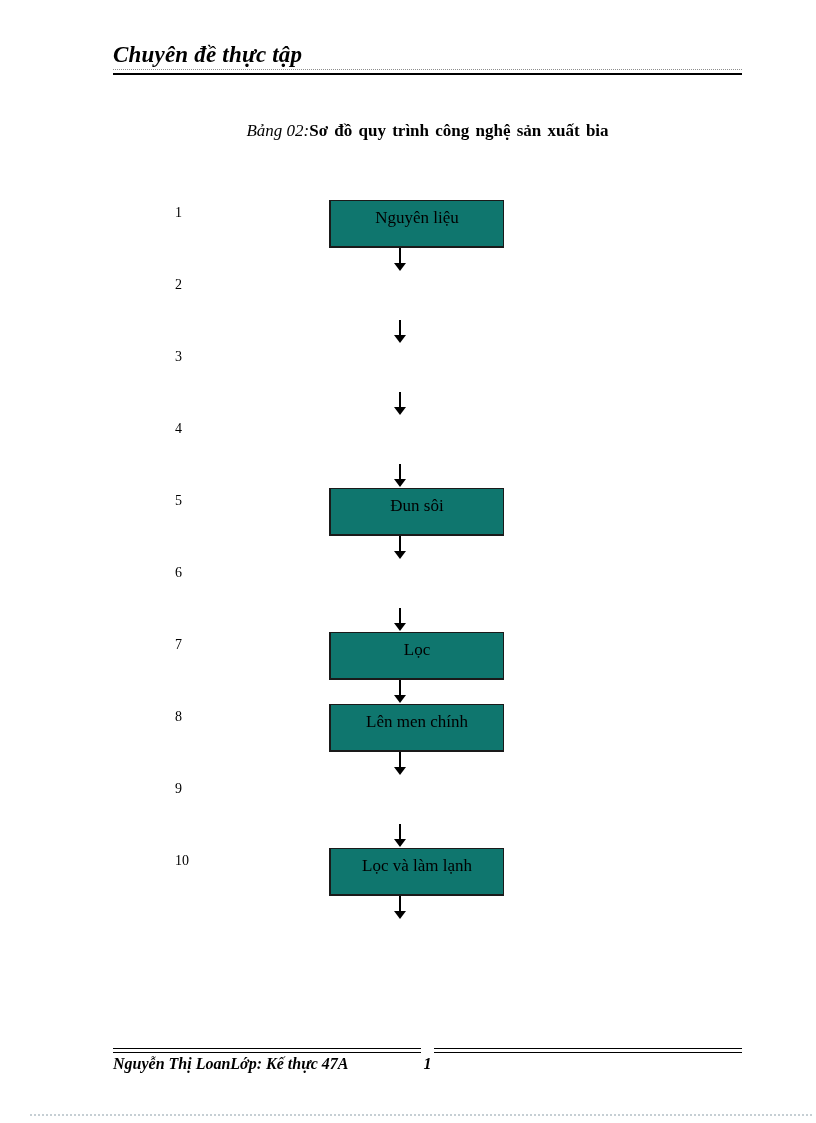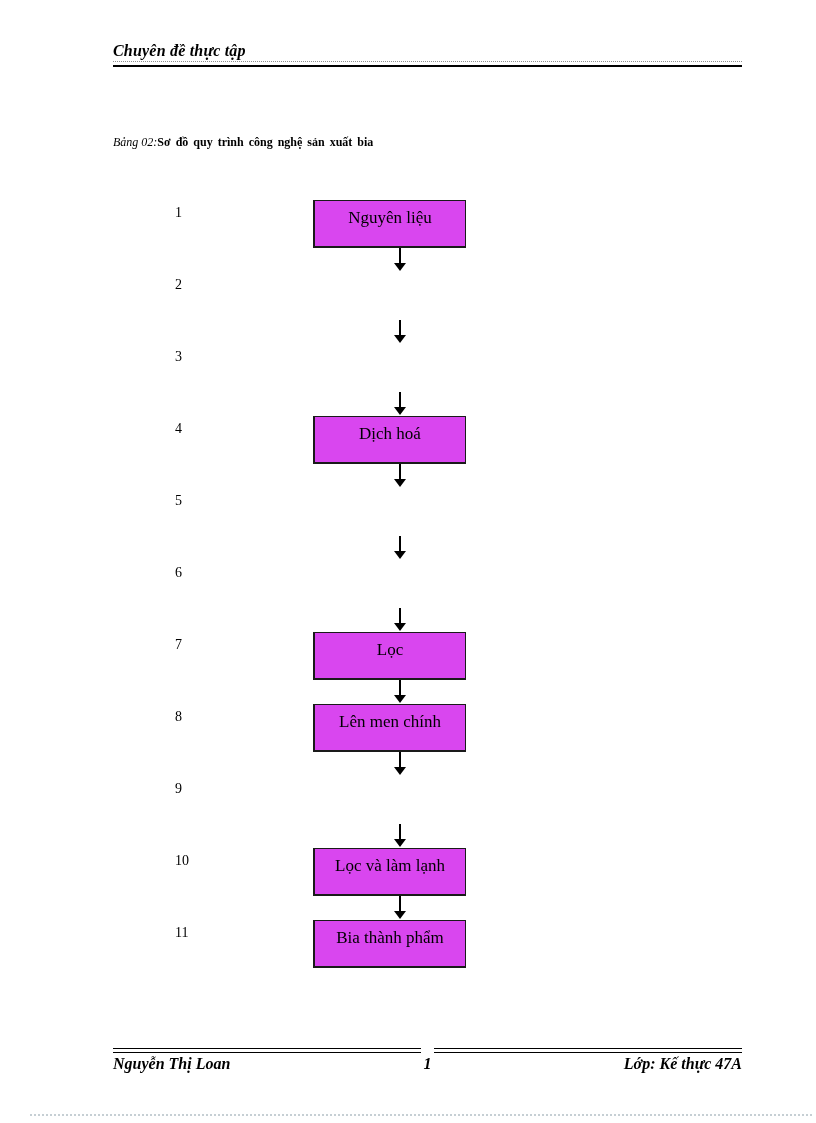--- a/index.html
+++ b/index.html
@@ -18,40 +18,40 @@
   }
 
   
   .header {
     position: absolute;
     top: 42px;
     left: 113px;
     width: 629px;
   }
   .header-title {
-    font-size: 16px;
+    font-size: 23px;
     font-weight: bold;
     font-style: italic;
     letter-spacing: 0.2px;
   }
   .header-rule {
     margin-top: 1px;
     height: 3px;
     border-top: 1px dotted #8d8d8d;
     border-bottom: 2px solid #000;
   }
 
   
   .caption {
     position: absolute;
-    top: 135px;
+    top: 121px;
     left: 113px;
     width: 629px;
-    text-align: left;
-    font-size: 12px;
+    text-align: center;
+    font-size: 17px;
     white-space: nowrap;
   }
   .caption-prefix {
     font-style: italic;
     font-weight: normal;
   }
   .caption-text {
     font-weight: bold;
     word-spacing: 2px;
   }
@@ -71,32 +71,32 @@
     height: 48px;
   }
   .step-num {
     position: absolute;
     left: 62px;
     top: 5px;
     font-size: 14px;
   }
   .step-box {
     position: absolute;
-    left: 200px;
+    left: 216px;
     top: 0;
-    width: 153px;
+    width: 175px;
     height: 48px;
     box-sizing: border-box;
     border: 1px solid #1a1a1a;
     border-left-width: 2px;
     border-bottom-width: 2px;
     text-align: center;
     padding-top: 7px;
     font-size: 17px;
-    background: #d946ef;
+    background: #0f766e;
   }
   .flow-arrow {
     position: absolute;
     left: 281px;
     width: 12px;
     height: 24px;
     display: flex;
     flex-direction: column;
     align-items: center;
   }
@@ -130,21 +130,20 @@
     border-top: 1px solid #000;
     border-bottom: 1px solid #000;
   }
   .footer-texts {
     position: relative;
     margin-top: 2px;
     font-size: 16px;
     font-weight: bold;
     font-style: italic;
     display: flex;
-    justify-content: space-between;
   }
   .footer-page {
     position: absolute;
     left: 50%;
     transform: translateX(-50%);
   }
 
   
   .bottom-dots {
     position: absolute;
@@ -191,29 +190,29 @@
     <div class="flow-row" style="top:144px">
       <div class="step-num">3</div>
     </div>
     <div class="flow-arrow" style="top:192px">
         <span class="arrow-stem"></span>
         <span class="arrow-head"></span>
       </div>
 
     <div class="flow-row" style="top:216px">
       <div class="step-num">4</div>
-      <div class="step-box">Dịch hoá</div>
     </div>
     <div class="flow-arrow" style="top:264px">
         <span class="arrow-stem"></span>
         <span class="arrow-head"></span>
       </div>
 
     <div class="flow-row" style="top:288px">
       <div class="step-num">5</div>
+      <div class="step-box">Đun sôi</div>
     </div>
     <div class="flow-arrow" style="top:336px">
         <span class="arrow-stem"></span>
         <span class="arrow-head"></span>
       </div>
 
     <div class="flow-row" style="top:360px">
       <div class="step-num">6</div>
     </div>
     <div class="flow-arrow" style="top:408px">
@@ -249,24 +248,20 @@
 
     <div class="flow-row" style="top:648px">
       <div class="step-num">10</div>
       <div class="step-box">Lọc và làm lạnh</div>
     </div>
     <div class="flow-arrow" style="top:696px">
         <span class="arrow-stem"></span>
         <span class="arrow-head"></span>
       </div>
 
-    <div class="flow-row" style="top:720px">
-      <div class="step-num">11</div>
-      <div class="step-box">Bia thành phẩm</div>
-    </div>
 
   </div>
 
   <div class="footer">
     <div class="footer-rule">
       <div class="rule-seg"></div>
       <div class="rule-seg"></div>
     </div>
     <div class="footer-texts">
       <span>Nguyễn Thị Loan</span>

